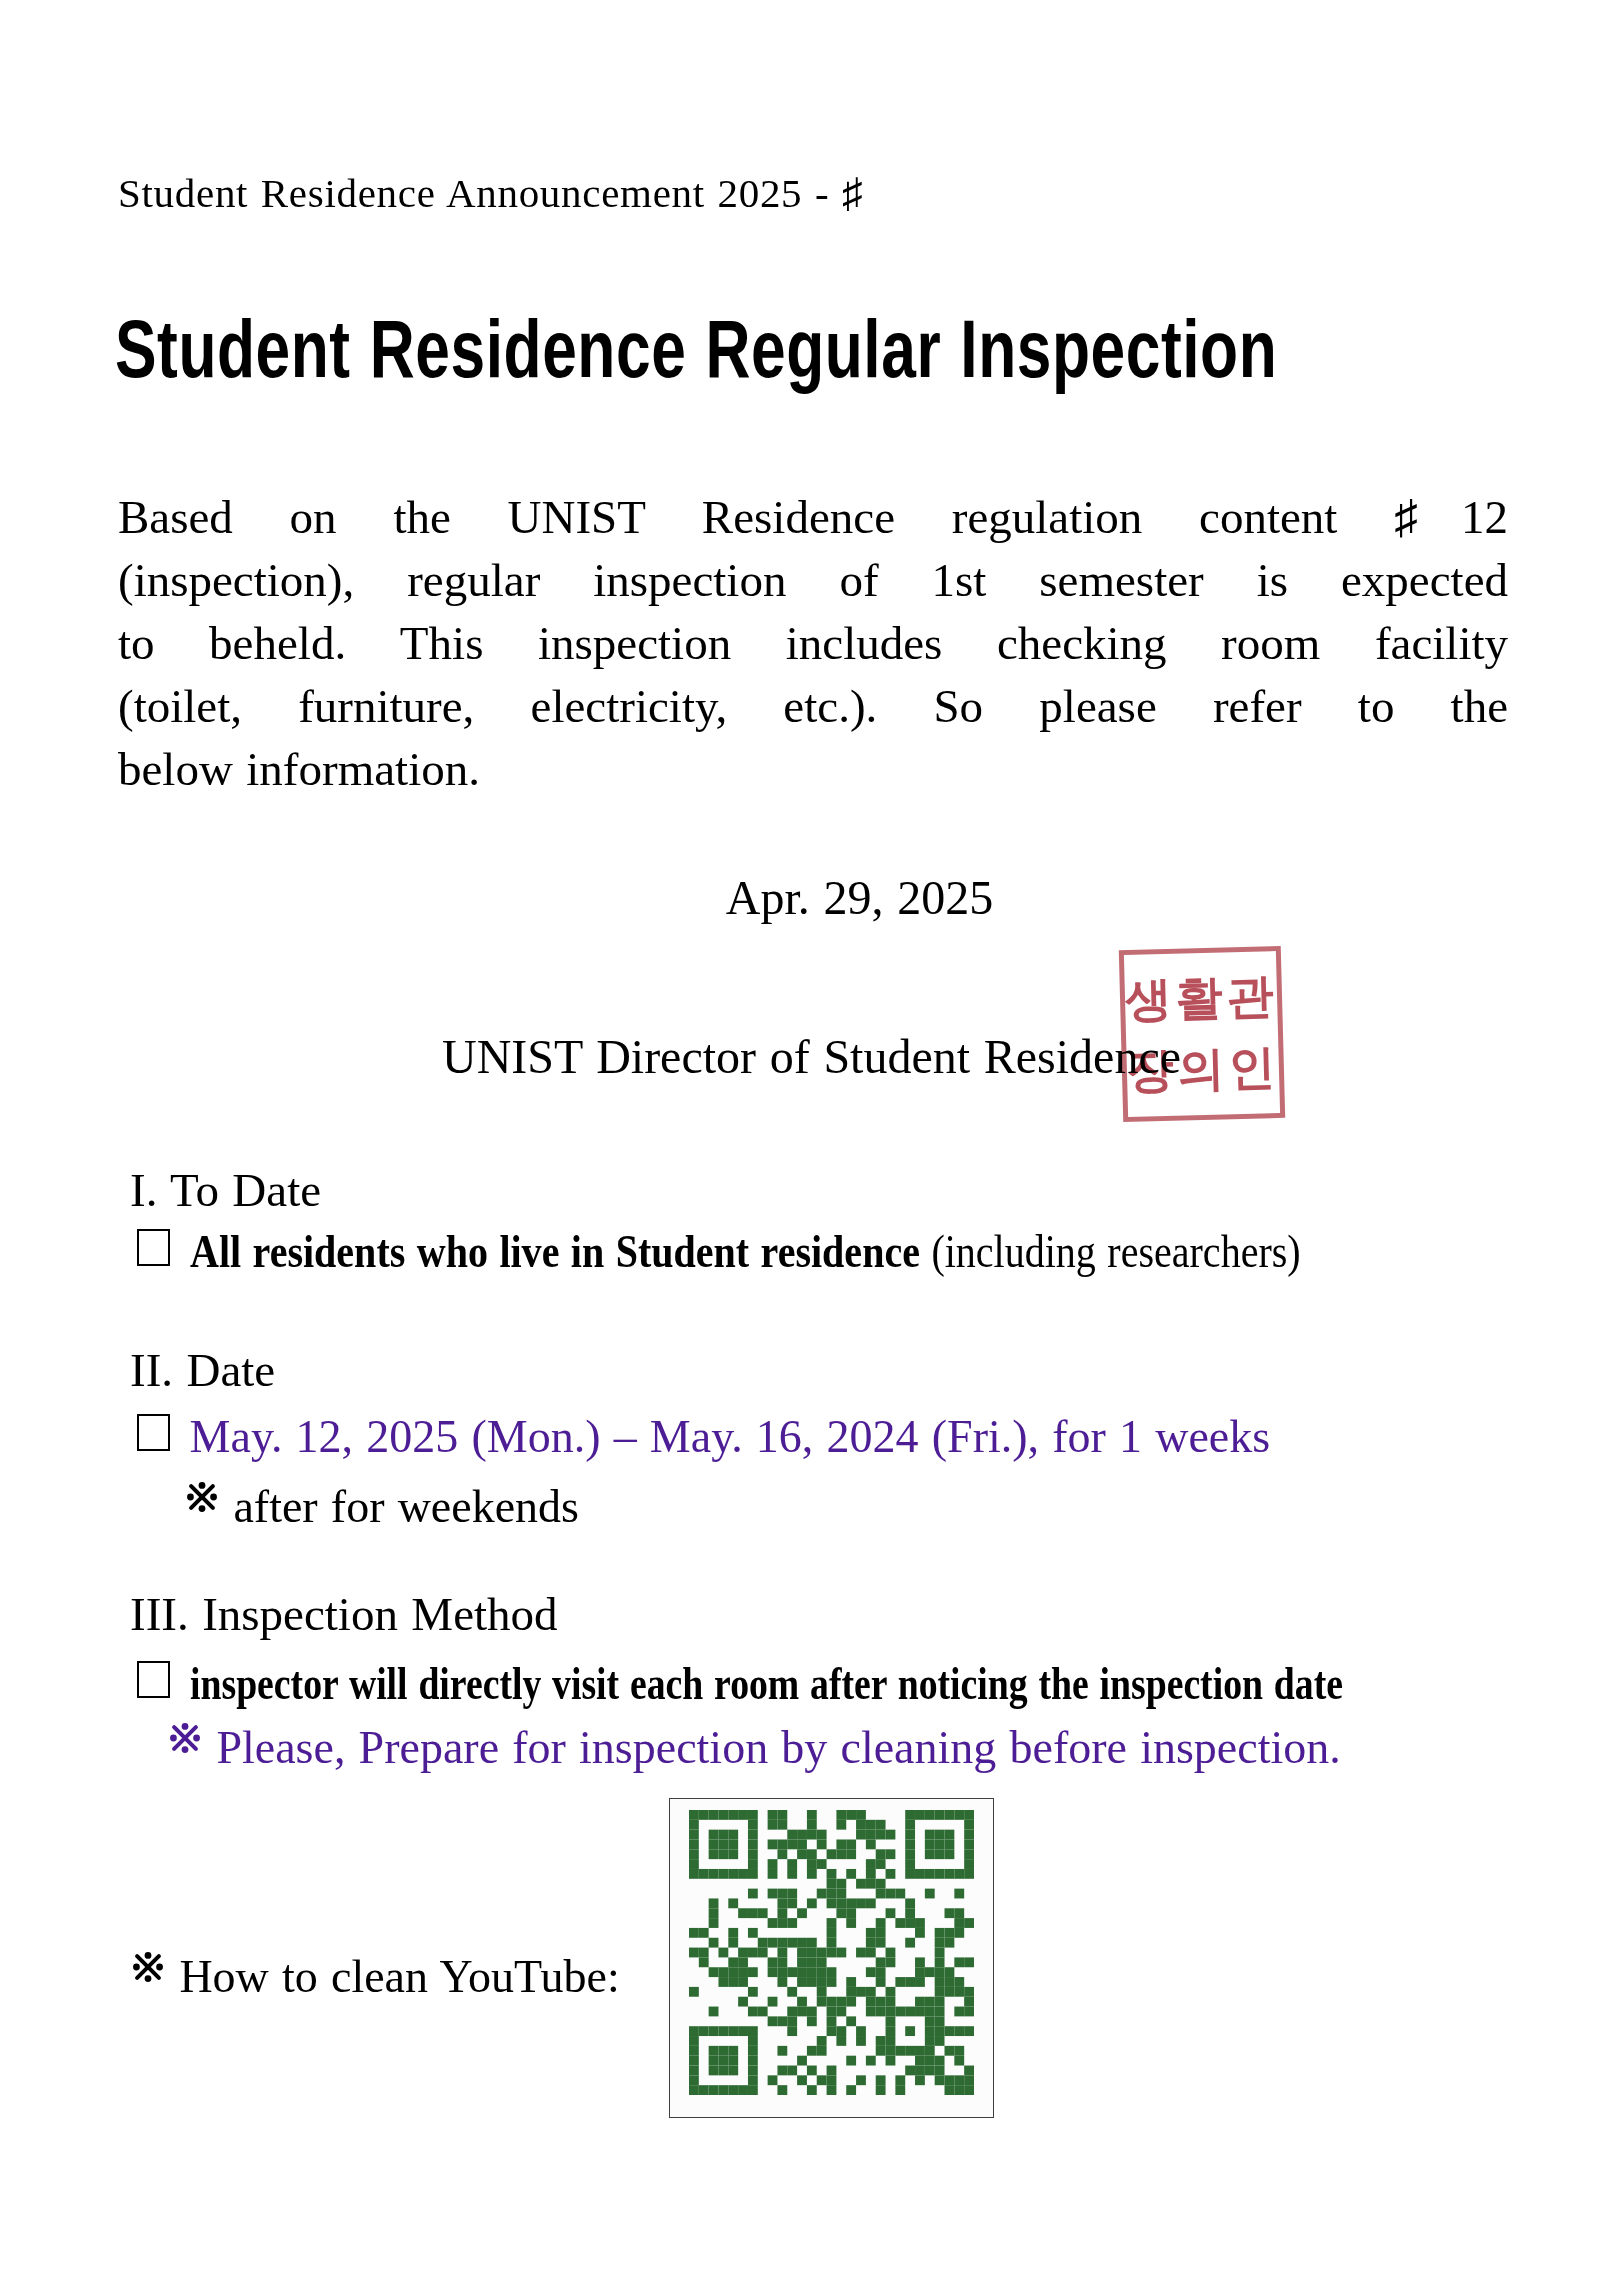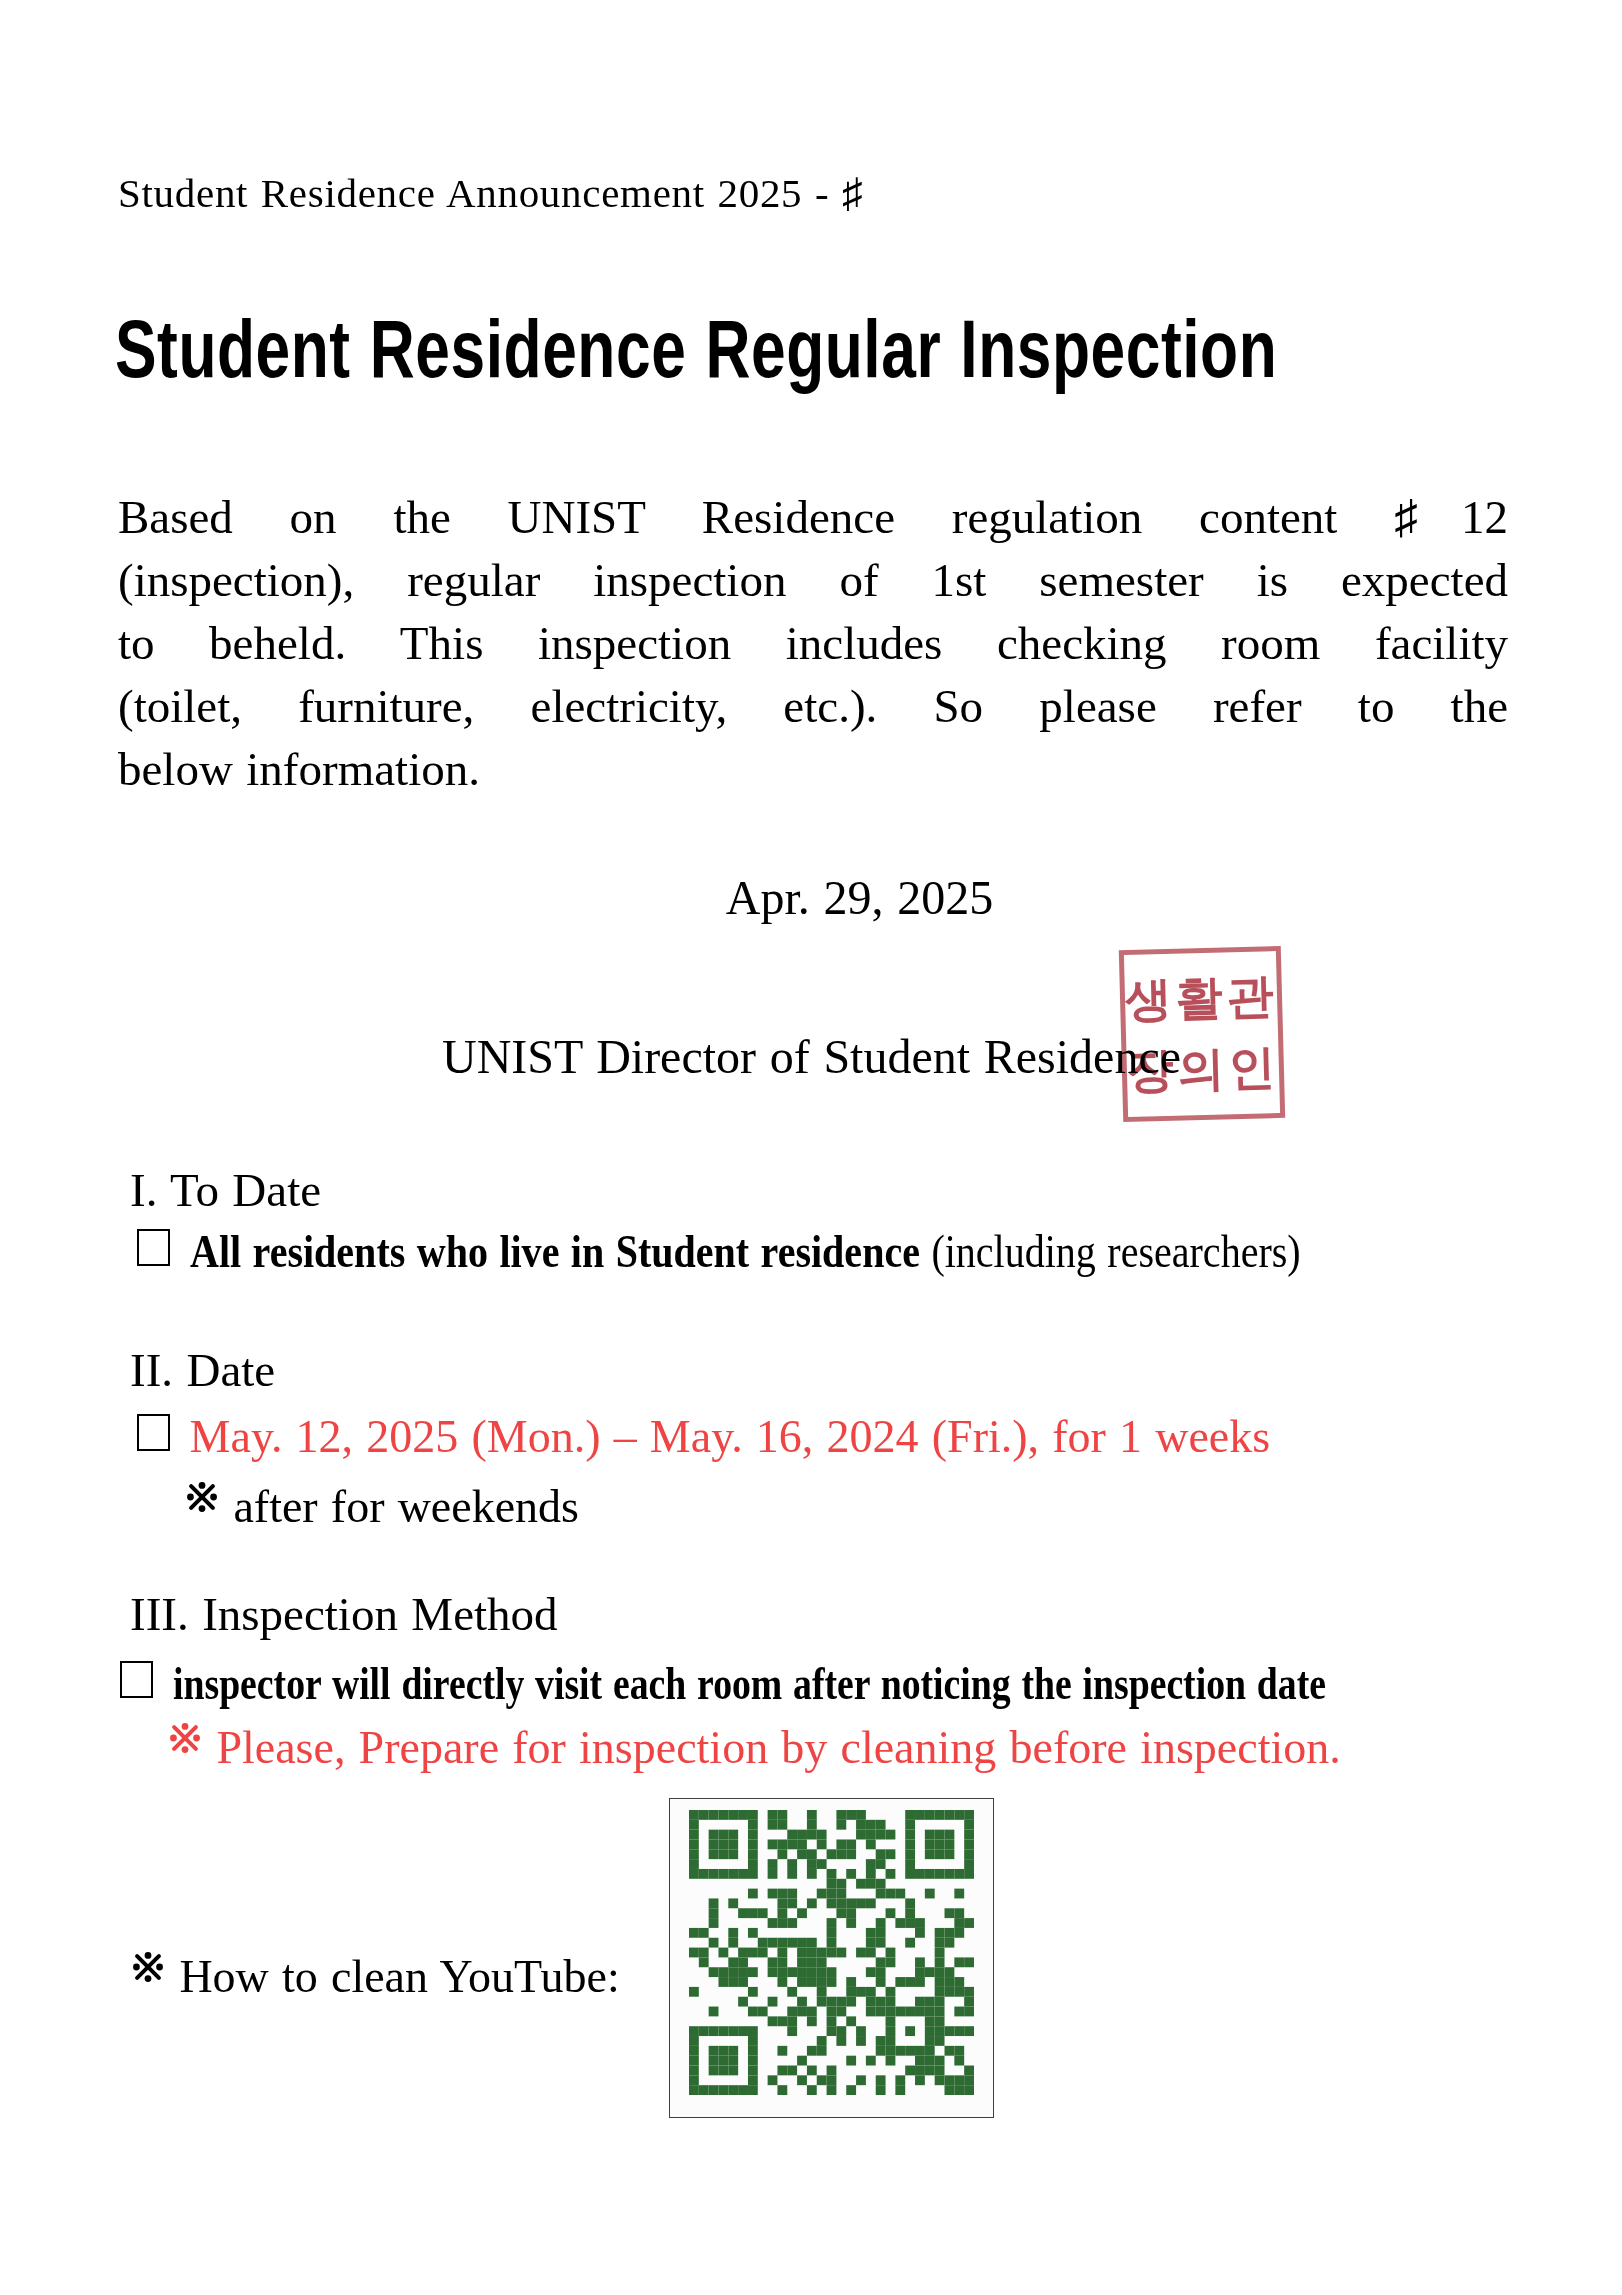--- a/index.html
+++ b/index.html
@@ -28,28 +28,28 @@
   }
   .seal .seal-row{white-space:nowrap;}
   .sec-heading{font-size:47px;white-space:nowrap;}
   .h1{left:130px;top:1163px;}
   .h2{left:130px;top:1343px;}
   .h3{left:130px;top:1587px;}
   .item{display:flex;align-items:flex-start;font-size:46px;white-space:nowrap;}
   .i1{left:137px;top:1225px;text-align:center;}
   .i2{left:137px;top:1410px;}
   .n2{left:185px;top:1480px;}
-  .i3{left:120px;top:1657px;}
+  .i3{left:137px;top:1657px;}
   .n3{left:168px;top:1721px;}
   .yt{left:131px;top:1950px;font-size:46px;color:#000000;text-align:center;}
   .check{display:inline-block;width:29px;height:33px;border:2.6px solid #000;
          margin:3.9px 19.6px 0 0;flex:none;background:#fff;}
   .cond{display:inline-block;transform-origin:left top;white-space:nowrap;}
   .bold{font-weight:700;}
-  .red{color:#ef4444;}
+  .red{color:#4c1d95;}
   .refmark{width:34px;height:34px;margin-right:14.4px;vertical-align:-5.2px;flex:none;}
   .refmark line{stroke:currentColor;stroke-width:6;stroke-linecap:round;}
   .refmark circle{fill:currentColor;}
   .qr-frame{
     left:669px;top:1798px;width:325px;height:320px;border:1.3px solid #3f3f3f;
     background:#fcfcfc;box-sizing:border-box;
   }
   .qr-frame svg{display:block;margin:10.5px auto 0 auto;}
 </style>
 </head>

